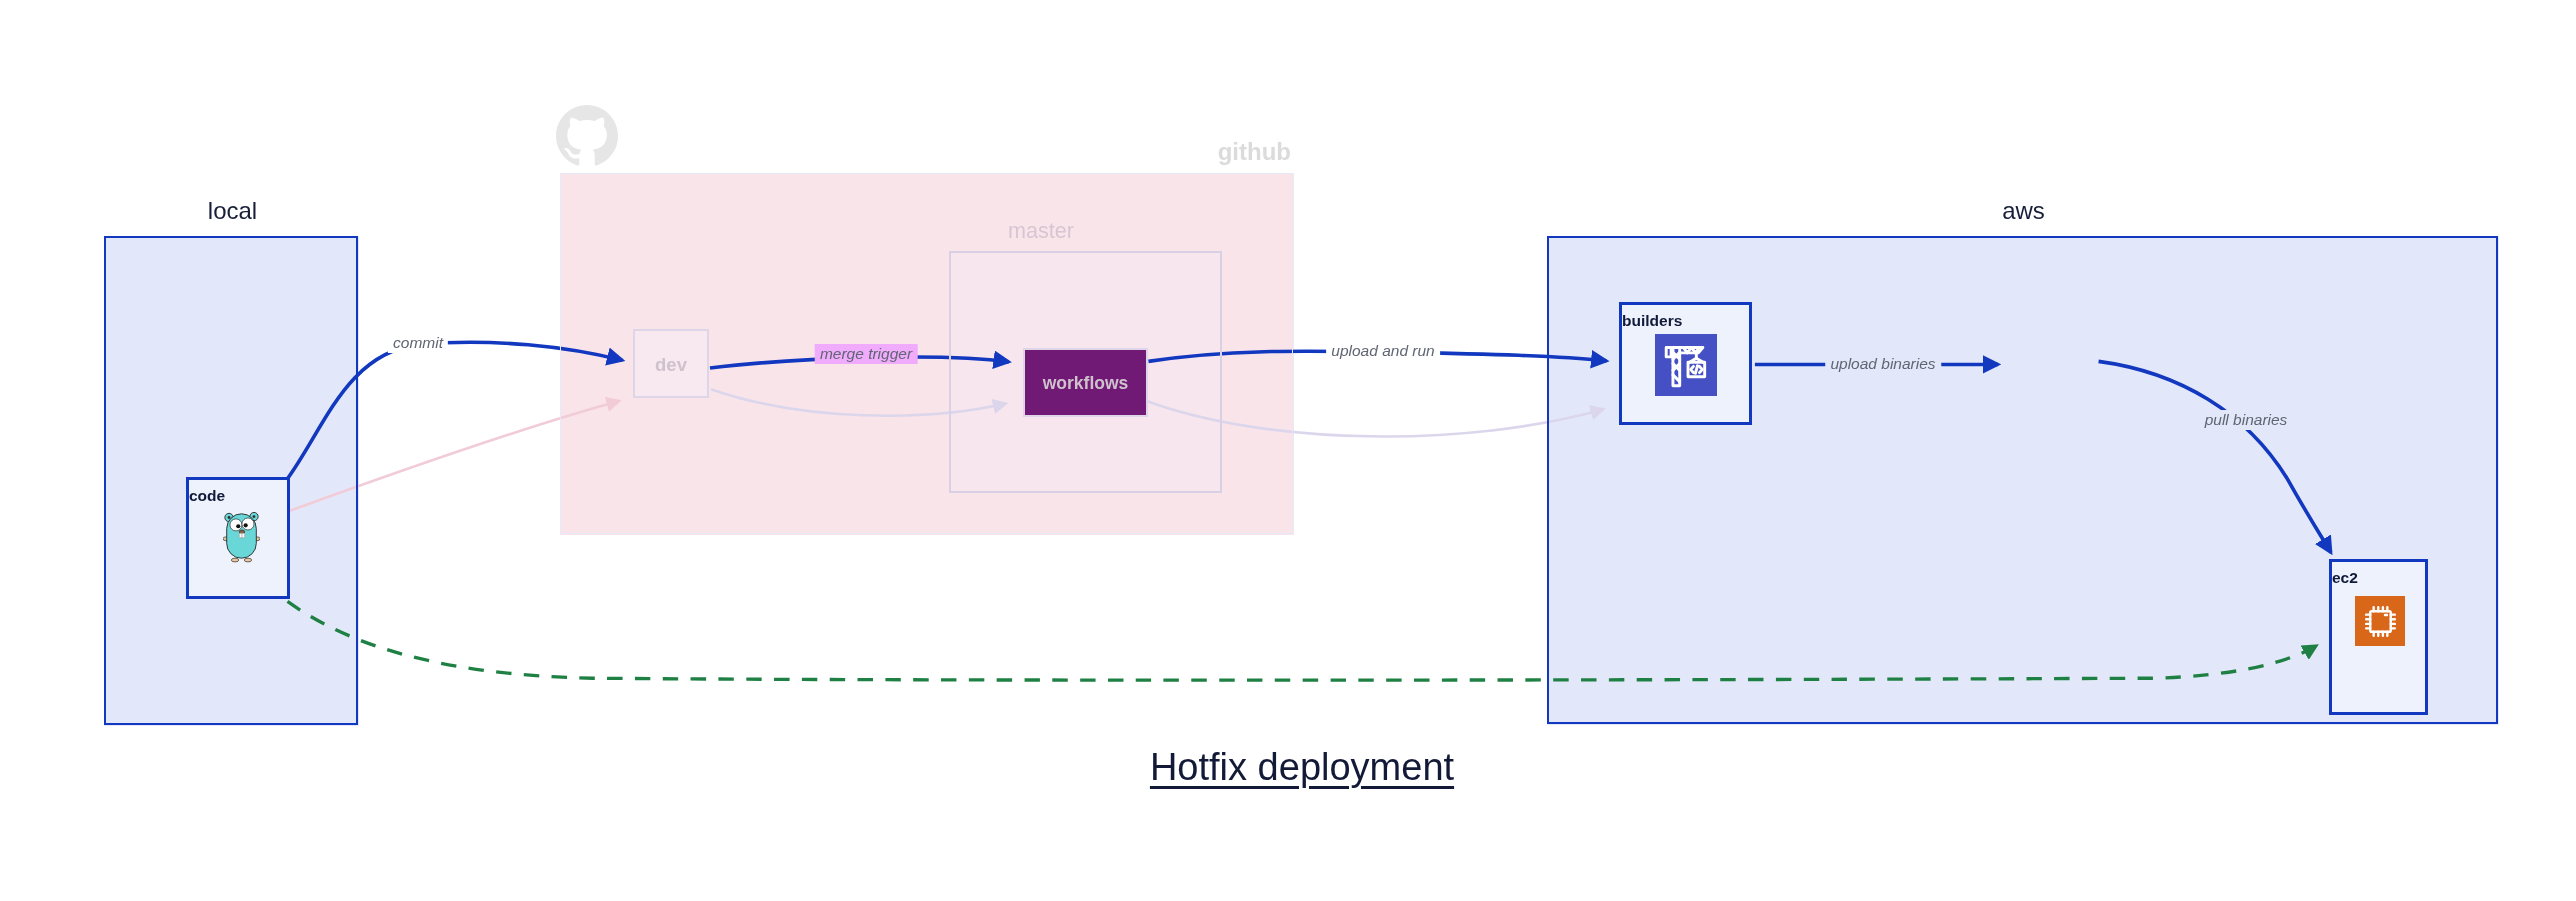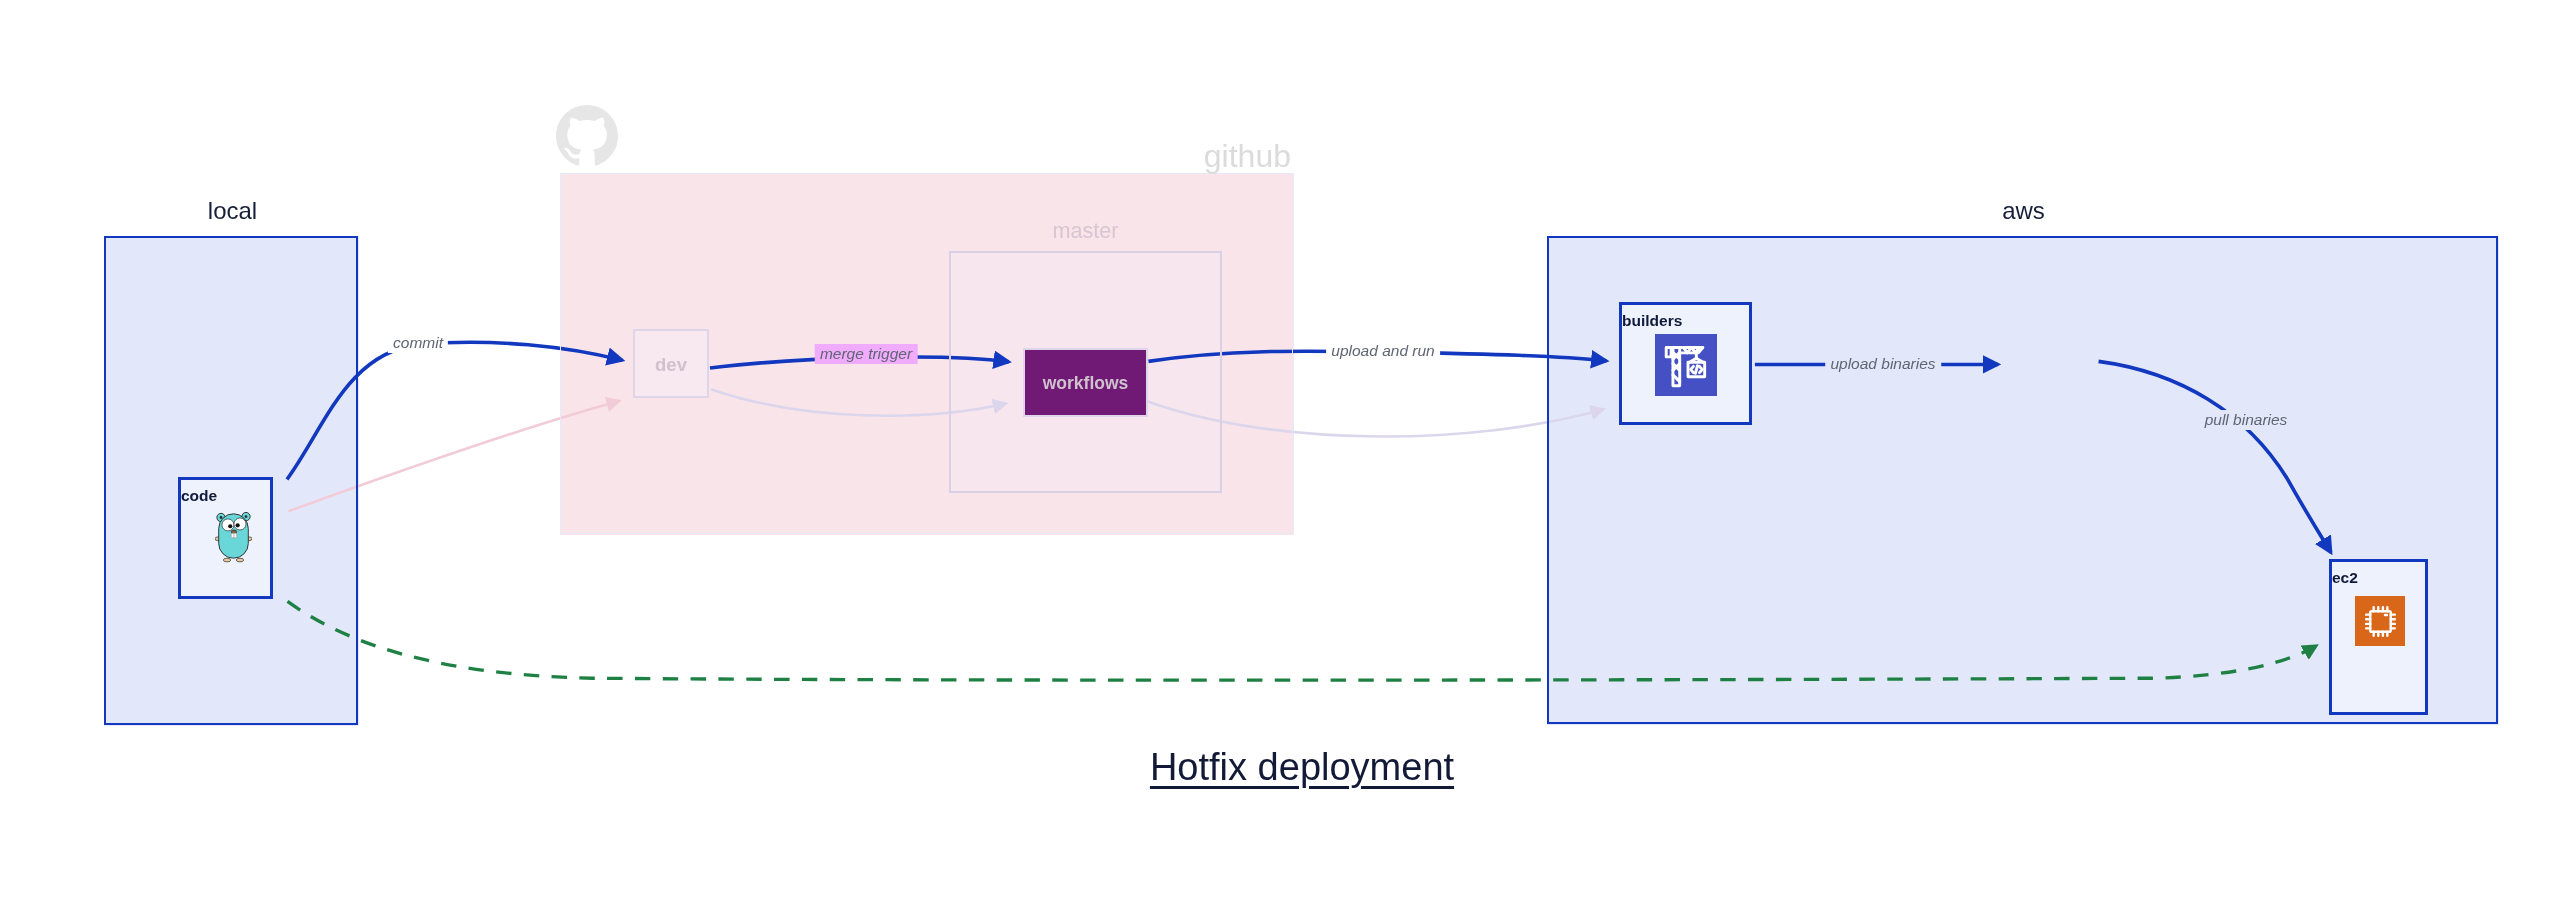--- a/index.html
+++ b/index.html
@@ -14,21 +14,21 @@
   .node{position:absolute;z-index:4;box-sizing:border-box;}
 
   
   .fill-blue{background:#e2e8f9;}
   .fill-pink{background:#f9e4ea;}
   .border-blue{border:2.6px solid #1238bf;}
   .border-pinkzone{border:1.5px solid #e6eaf8;}
   .border-master{border:2.1px solid #d9d0e4;}
 
   .region-label{position:absolute;z-index:6;color:#161e38;font-size:24px;text-align:center;}
-  .ghost-label{position:absolute;z-index:6;text-align:center;}
+  .ghost-label{position:absolute;z-index:6;text-align:left;}
 
   
   .node-blue{background:#eef2fc;border:3.1px solid #1238bf;}
   .node-faded{background:#f7e7ee;border:2.1px solid #ded6e8;}
   .node-label{display:block;text-align:left;font-weight:bold;color:#101a3a;font-size:15.5px;margin-top:7.2px;}
   .node-label-faded{position:absolute;left:0;right:0;text-align:center;font-weight:bold;}
   .icon-tile{position:absolute;display:flex;align-items:center;justify-content:center;}
 
   
   .edge-label{position:absolute;z-index:6;transform:translate(-50%,-50%);font-style:italic;font-size:15.5px;color:#5f6572;padding:1px 5.2px;white-space:nowrap;}
@@ -78,30 +78,30 @@
     <path d="M 558 1167 C 690 1262, 880 1310, 1150 1316 C 1900 1322, 3200 1320, 4180 1316 C 4330 1312, 4436 1288, 4496 1253" fill="none" stroke="#1f8044" stroke-width="6.5" stroke-dasharray="30 24" marker-end="url(#mGreen)"></path>
   </svg>
 
   <div class="region-border border-blue" style="left:104px;top:236px;width:250px;height:485px;"></div>
   <div class="region-border border-pinkzone" style="left:560px;top:173px;width:731px;height:359px;"></div>
   <div class="region-border border-master" style="left:949px;top:251px;width:269px;height:238px;"></div>
   <div class="region-border border-blue" style="left:1547px;top:236px;width:947px;height:484px;"></div>
 
   <div class="region-label" style="left:155px;top:197px;width:155px;">local</div>
   <div class="region-label" style="left:1946px;top:197px;width:155px;">aws</div>
-  <div class="ghost-label" style="left:1136px;top:138px;width:155px;text-align:right;font-size:32px;color:#dbdbdb;">github</div>
+  <div class="ghost-label" style="left:1136px;top:138px;width:155px;text-align:right;font-size:24px;color:#dbdbdb;font-weight:bold;">github</div>
   <div class="ghost-label" style="left:1008px;top:218px;width:155px;font-size:21.6px;color:#d7c6d2;">master</div>
 
   <span class="abs" style="left:555px;top:105px;z-index:6;">
     <svg width="64" height="62" viewBox="0 0 16 16">
       <path fill="#e6e6e6" d="M8 0C3.58 0 0 3.58 0 8c0 3.54 2.29 6.53 5.47 7.59.4.07.55-.17.55-.38 0-.19-.01-.82-.01-1.49-2.01.37-2.53-.49-2.69-.94-.09-.23-.48-.94-.82-1.13-.28-.15-.68-.52-.01-.53.63-.01 1.08.58 1.23.82.72 1.21 1.87.87 2.33.66.07-.52.28-.87.51-1.07-1.78-.2-3.64-.89-3.64-3.95 0-.87.31-1.59.82-2.15-.08-.2-.36-1.02.08-2.12 0 0 .67-.21 2.2.82.64-.18 1.32-.27 2-.27s1.36.09 2 .27c1.53-1.04 2.2-.82 2.2-.82.44 1.1.16 1.92.08 2.12.51.56.82 1.27.82 2.15 0 3.07-1.87 3.75-3.65 3.95.29.25.54.73.54 1.48 0 1.07-.01 1.93-.01 2.2 0 .21.15.46.55.38A8.01 8.01 0 0 0 16 8c0-4.42-3.58-8-8-8z"></path>
     </svg>
   </span>
 
-  <div class="node node-blue" style="left:178px;top:477px;width:95px;height:122px;">
+  <div class="node node-blue" style="left:186px;top:477px;width:104px;height:122px;">
     <span class="node-label">code</span>
     <span class="abs" style="left:34px;top:27px;">
       <svg width="37" height="58" viewBox="0 0 80 112">
         <circle cx="13" cy="16" r="9" fill="#69d7d8" stroke="#2b2b2b" stroke-width="2"></circle>
         <circle cx="13" cy="16" r="3" fill="#2b2b2b"></circle>
         <circle cx="67" cy="14" r="9" fill="#69d7d8" stroke="#2b2b2b" stroke-width="2"></circle>
         <circle cx="67" cy="14" r="3" fill="#2b2b2b"></circle>
         <ellipse cx="6" cy="62" rx="6" ry="4" fill="#e8c89e" stroke="#2b2b2b" stroke-width="1.5"></ellipse>
         <ellipse cx="74" cy="62" rx="6" ry="4" fill="#e8c89e" stroke="#2b2b2b" stroke-width="1.5"></ellipse>
         <rect x="8" y="8" width="64" height="96" rx="32" fill="#69d7d8" stroke="#2b2b2b" stroke-width="2"></rect>

